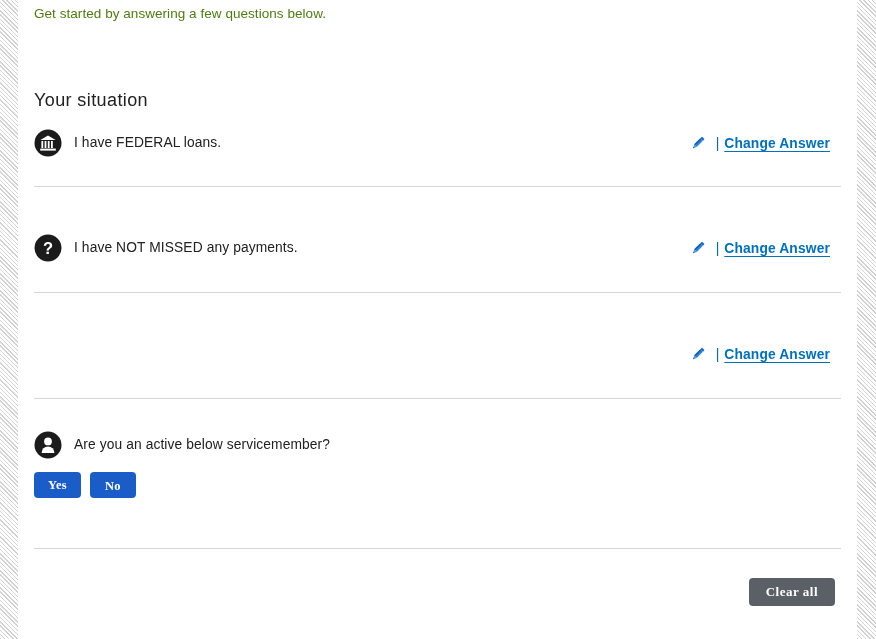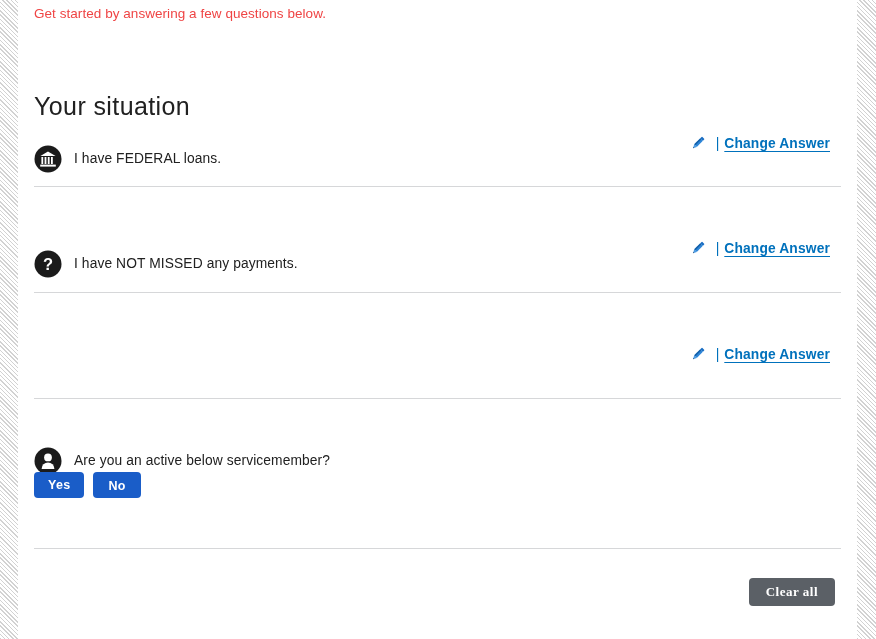--- a/index.html
+++ b/index.html
@@ -46,30 +46,30 @@
     background: #ffffff;
   }
 
   
   .intro {
     position: absolute;
     left: 16px;
     top: 5px;
     font-size: 13.5px;
     line-height: 18px;
-    color: #ef4444;
+    color: #4d7c0f;
     letter-spacing: 0.05px;
   }
 
   
   .section-heading {
     position: absolute;
     left: 16px;
     top: 70px;
-    font-size: 25px;
+    font-size: 18px;
     font-weight: 300;
     letter-spacing: 0.4px;
     color: #212121;
     line-height: 30px;
   }
 
   
   .row {
     position: absolute;
     left: 16px;
@@ -77,21 +77,21 @@
     height: 42px;
   }
   .row.r1 { top: 126px; }
   .row.r2 { top: 231px; }
   .row.r3 { top: 337px; }
   .row.r4 { top: 428px; }
 
   .row-left {
     position: absolute;
     left: 0;
-    top: 16px;
+    top: 0;
     display: flex;
     align-items: center;
     height: 34px;
   }
   .row-icon {
     width: 28px;
     height: 28px;
     flex: 0 0 28px;
     position: relative;
     display: block;
@@ -159,21 +159,21 @@
     left: 16px;
     top: 472px;
     display: flex;
     gap: 9px;
   }
   .btn-primary {
     background: #1a5dc8;
     color: #ffffff;
     border: none;
     border-radius: 4px;
-    font-family: Liberation Sans, sans-serif;
+    font-family: Liberation Serif, serif;
     font-size: 12.5px;
     font-weight: bold;
     letter-spacing: 0.3px;
     padding: 0 14px;
     height: 26px;
     line-height: 26px;
     cursor: pointer;
     text-align: left;
   }
   .btn-primary.no { padding: 1px 15px; }

